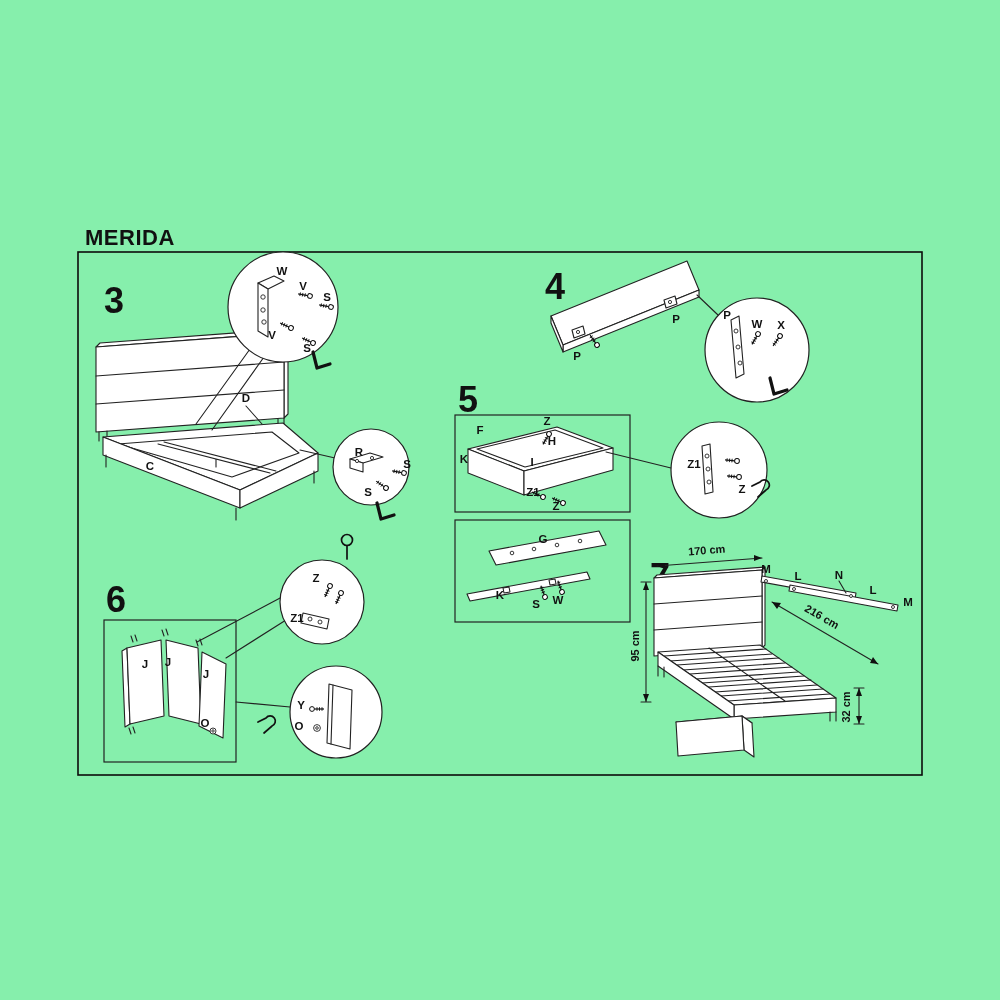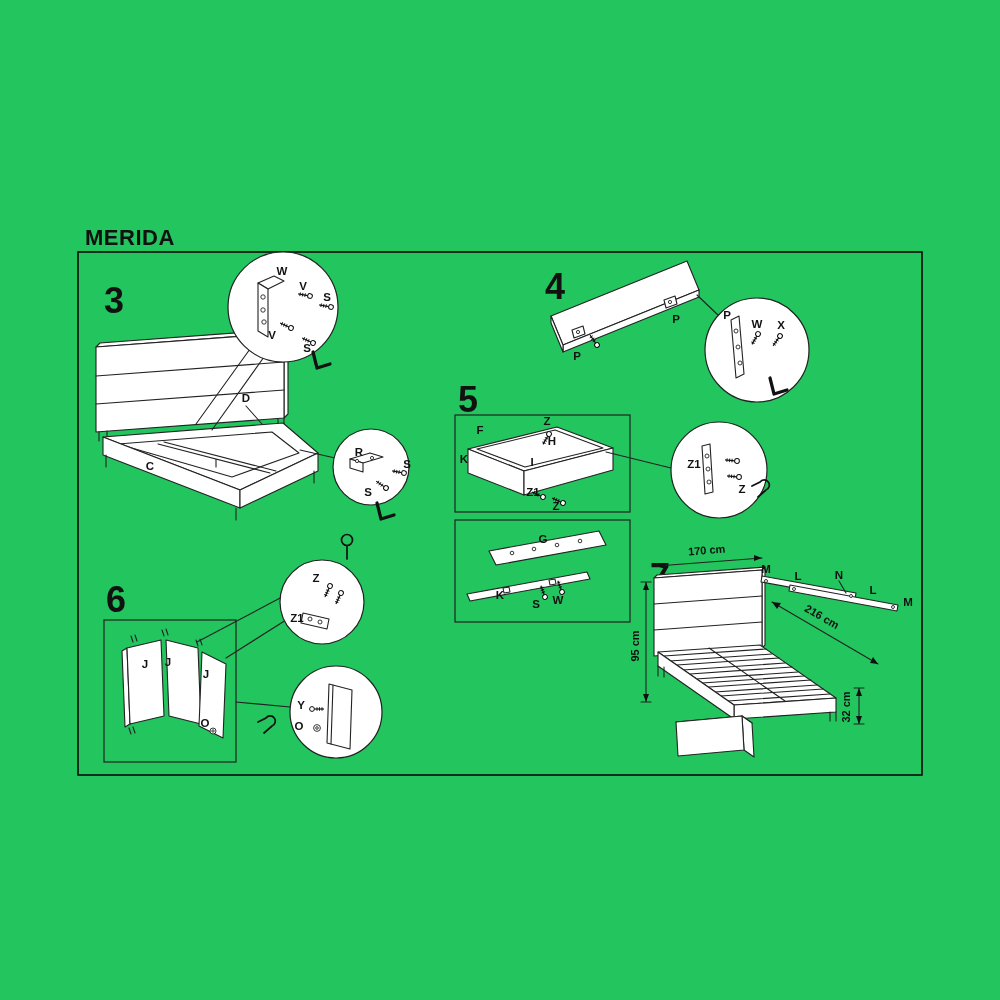--- a/index.html
+++ b/index.html
@@ -1,16 +1,16 @@
 <!DOCTYPE html>
 <html><head>
 <meta charset="utf-8">
 <style>
   html,body{margin:0;padding:0;background:#ffffff;}
-  .canvas{position:relative;width:1000px;height:1000px;background:#22c55e;overflow:hidden;}
+  .canvas{position:relative;width:1000px;height:1000px;background:#86efac;overflow:hidden;}
   svg{display:block;}
   text{font-family:"Liberation Sans","DejaVu Sans",sans-serif;fill:#111;}
   .title{font-size:22px;font-weight:700;letter-spacing:.5px;}
   .stepnum{font-size:36px;font-weight:700;}
   .lbl{font-size:11.5px;font-weight:700;}
   .dim{font-size:11px;font-weight:700;}
   .ln{fill:none;stroke:#222;stroke-width:1.1;stroke-linecap:round;stroke-linejoin:round;}
   .fw{fill:#ffffff;stroke:#222;stroke-width:1.1;stroke-linejoin:round;}
   .frame{fill:none;stroke:#0c0c0c;stroke-width:1.6;}
   .box{fill:none;stroke:#222;stroke-width:1.2;}

